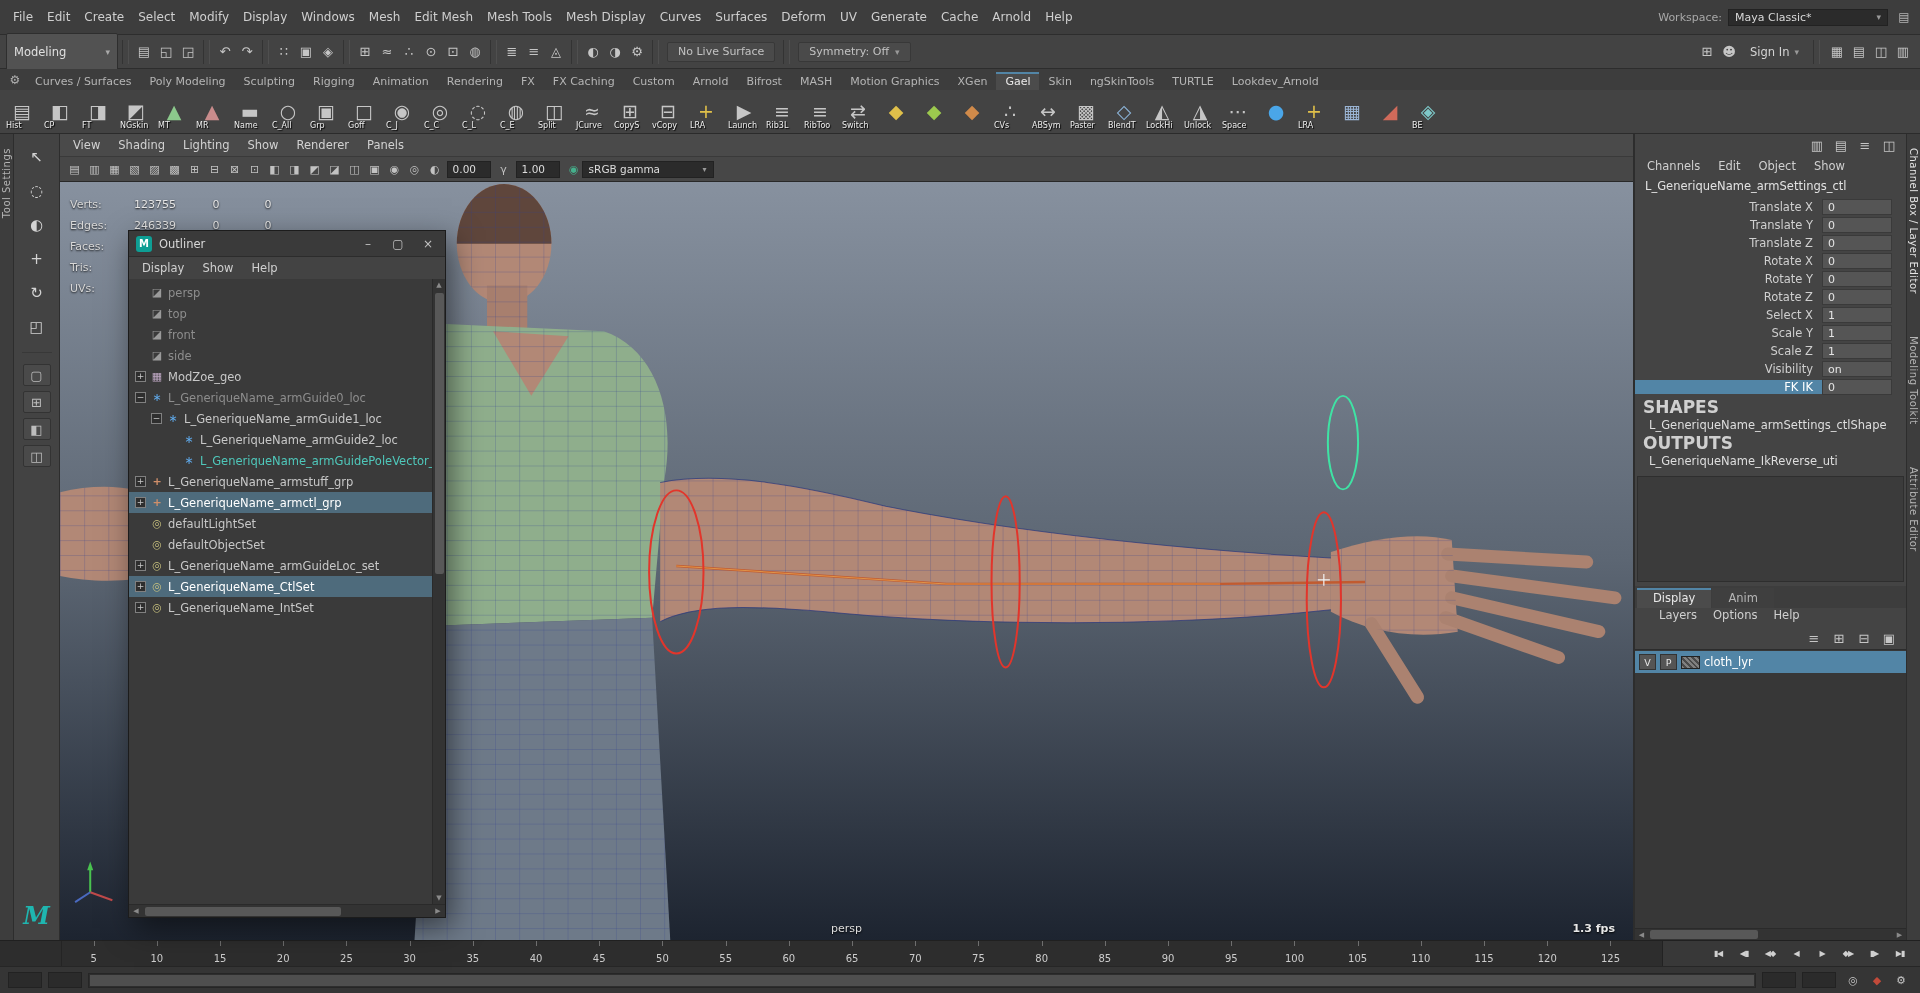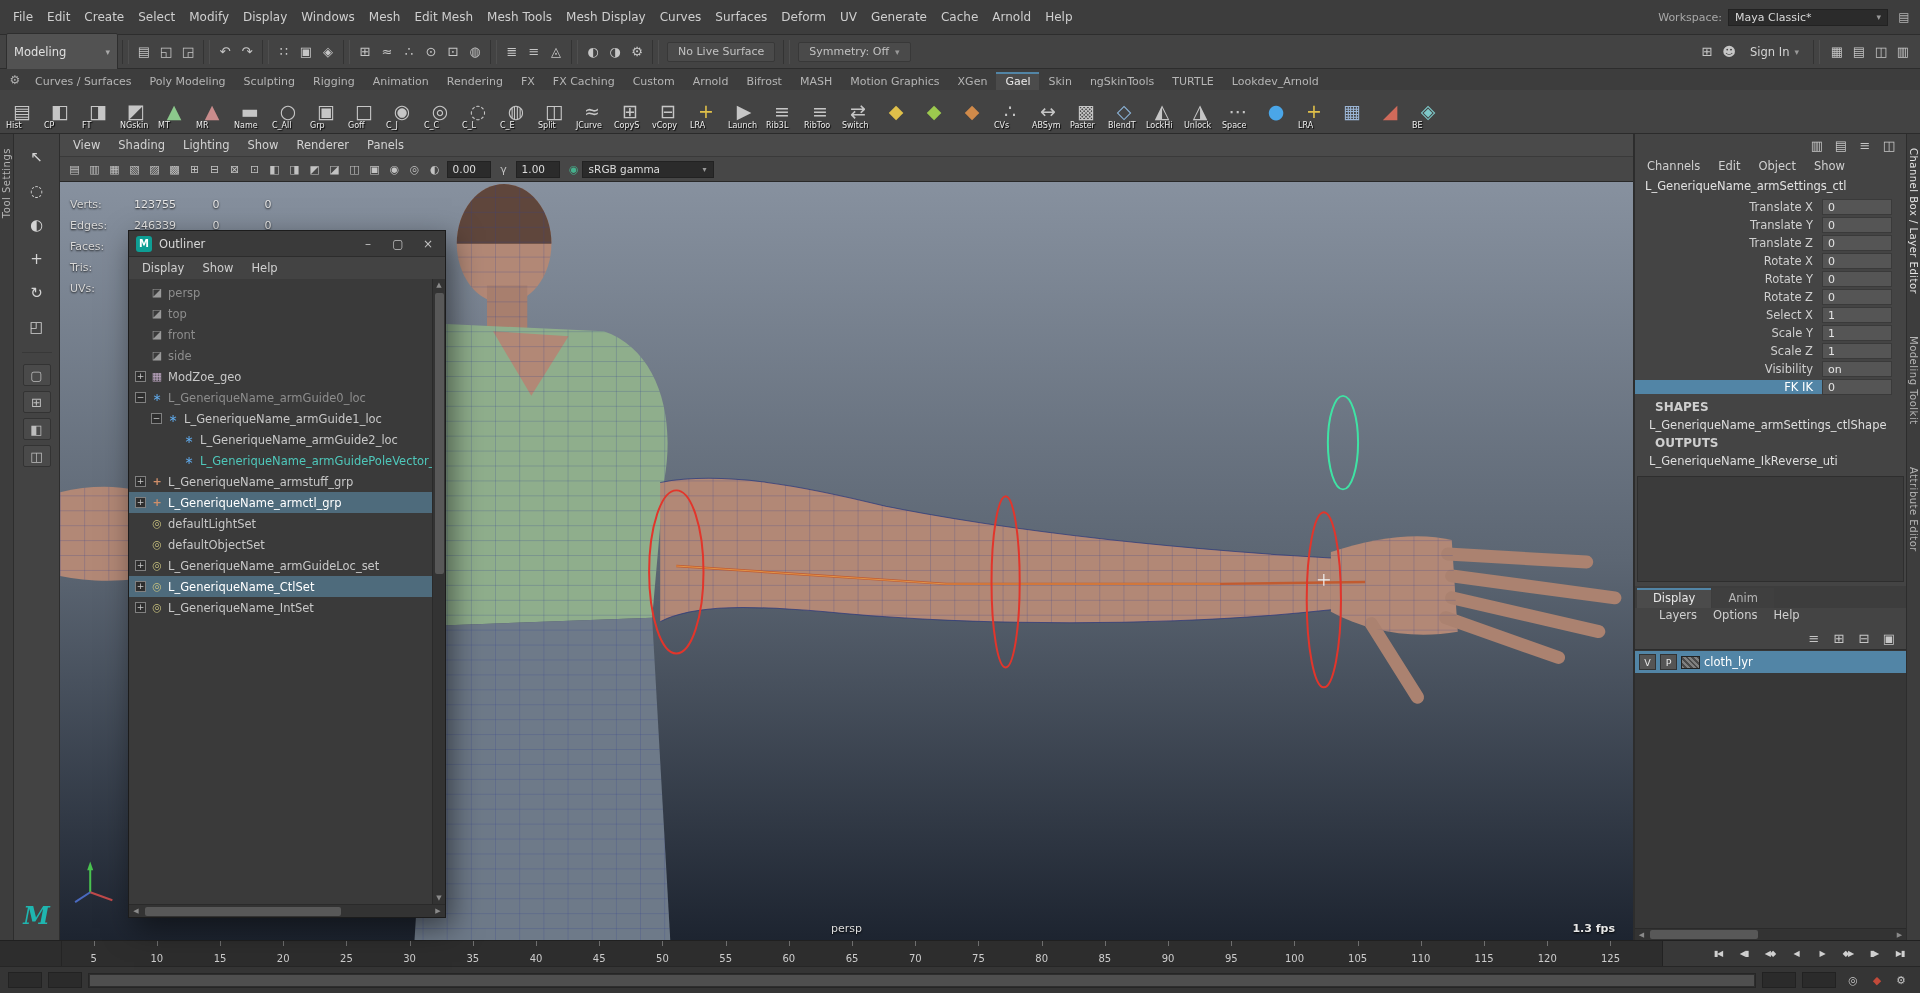--- a/index.html
+++ b/index.html
@@ -111,21 +111,21 @@
   .right-panel{width:272px;background:#444;display:flex;flex-direction:column;flex:0 0 auto;border-left:1px solid #2d2d2d}
   .cb-iconrow{height:22px;display:flex;align-items:center;justify-content:flex-end;gap:2px;padding:0 6px;flex:0 0 auto}
   .cb-menus{height:20px;display:flex;align-items:center;padding:0 4px;gap:2px;flex:0 0 auto}
   .cbmitem{padding:0 8px;font-size:11.5px;color:#d0d0d0}
   .cb-object{height:20px;display:flex;align-items:center;padding-left:10px;font-size:11.5px;color:#e2e2e2;flex:0 0 auto}
   .channels{flex:0 0 auto;padding:2px 0}
   .chrow{height:18px;display:flex;align-items:center}
   .chname{flex:1;text-align:right;padding-right:9px;font-size:11.5px;color:#cfcfcf}
   .chname.chsel{background:#5285a6;color:#fff}
   .chval{width:70px;height:16px;background:#555;border:1px solid #3a3a3a;font-size:11px;color:#e4e4e4;display:flex;align-items:center;padding:0 5px;margin-right:14px}
-  .cb-header{height:18px;display:flex;align-items:center;padding-left:20px;font-size:12px;font-weight:bold;color:#cfcfcf;flex:0 0 auto}
+  .cb-header{height:18px;display:flex;align-items:center;padding-left:8px;font-size:17px;font-weight:bold;color:#cfcfcf;flex:0 0 auto}
   .cb-sub{height:18px;display:flex;align-items:center;padding-left:14px;font-size:11.5px;color:#dedede;flex:0 0 auto}
   .cb-empty{height:106px;background:#3b3b3b;border:1px solid #2e2e2e;margin:6px 2px 0;flex:0 0 auto}
 
   .layer-editor{flex:1;display:flex;flex-direction:column;min-height:0;margin-top:4px}
   .le-tabs{height:22px;display:flex;align-items:flex-end;gap:1px;padding-left:2px;background:#3d3d3d;flex:0 0 auto}
   .letab{padding:3px 16px 3px;font-size:11.5px;color:#b5b5b5;background:#3f3f3f}
   .letab.active{background:#4b4b4b;color:#e8e8e8;border-top:2px solid #5285a6;padding-top:1px}
   .le-menus{height:19px;display:flex;align-items:flex-start;padding-left:16px;flex:0 0 auto}
   .lemitem{padding:0 8px;font-size:11.5px;color:#d0d0d0}
   .le-icons{height:22px;display:flex;align-items:center;justify-content:flex-end;gap:3px;padding:0 6px;flex:0 0 auto}

